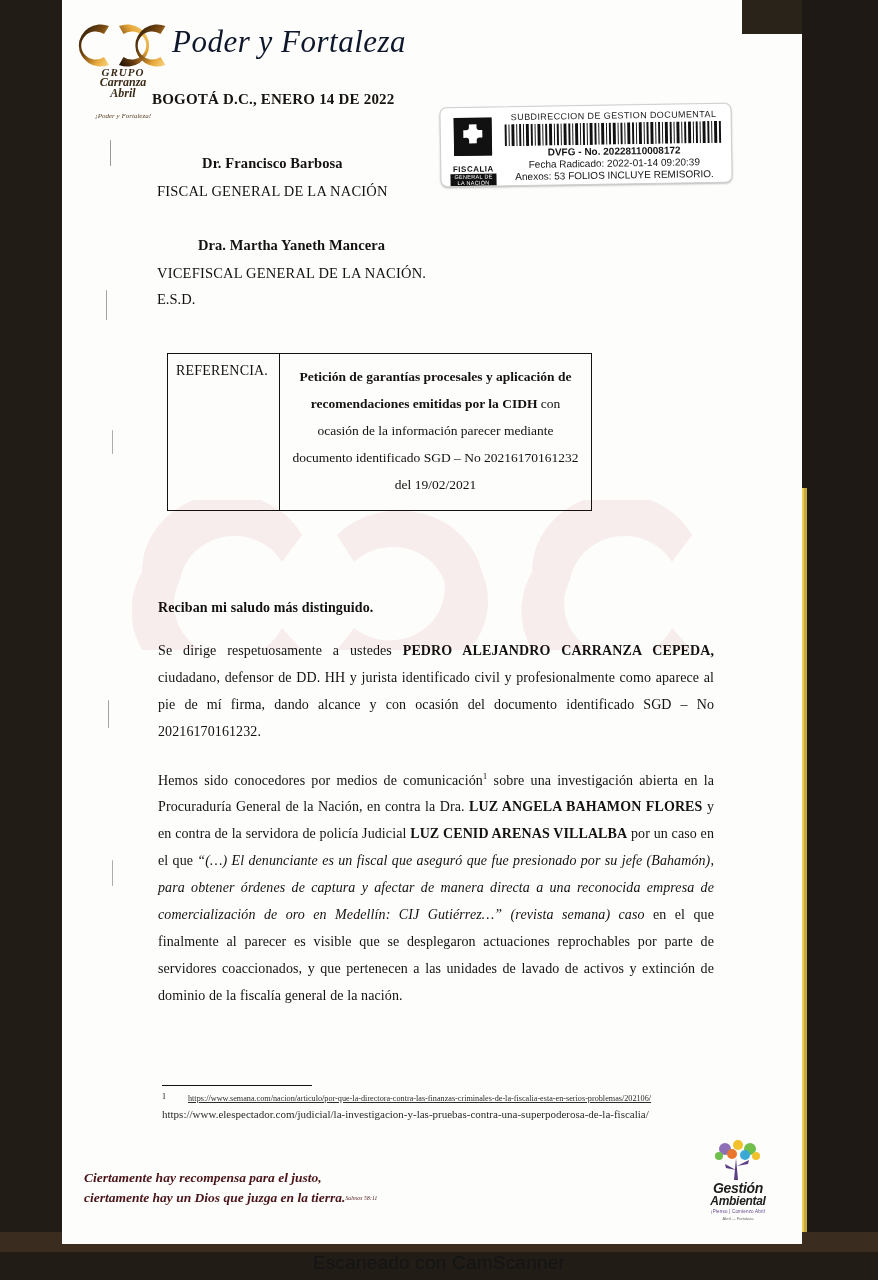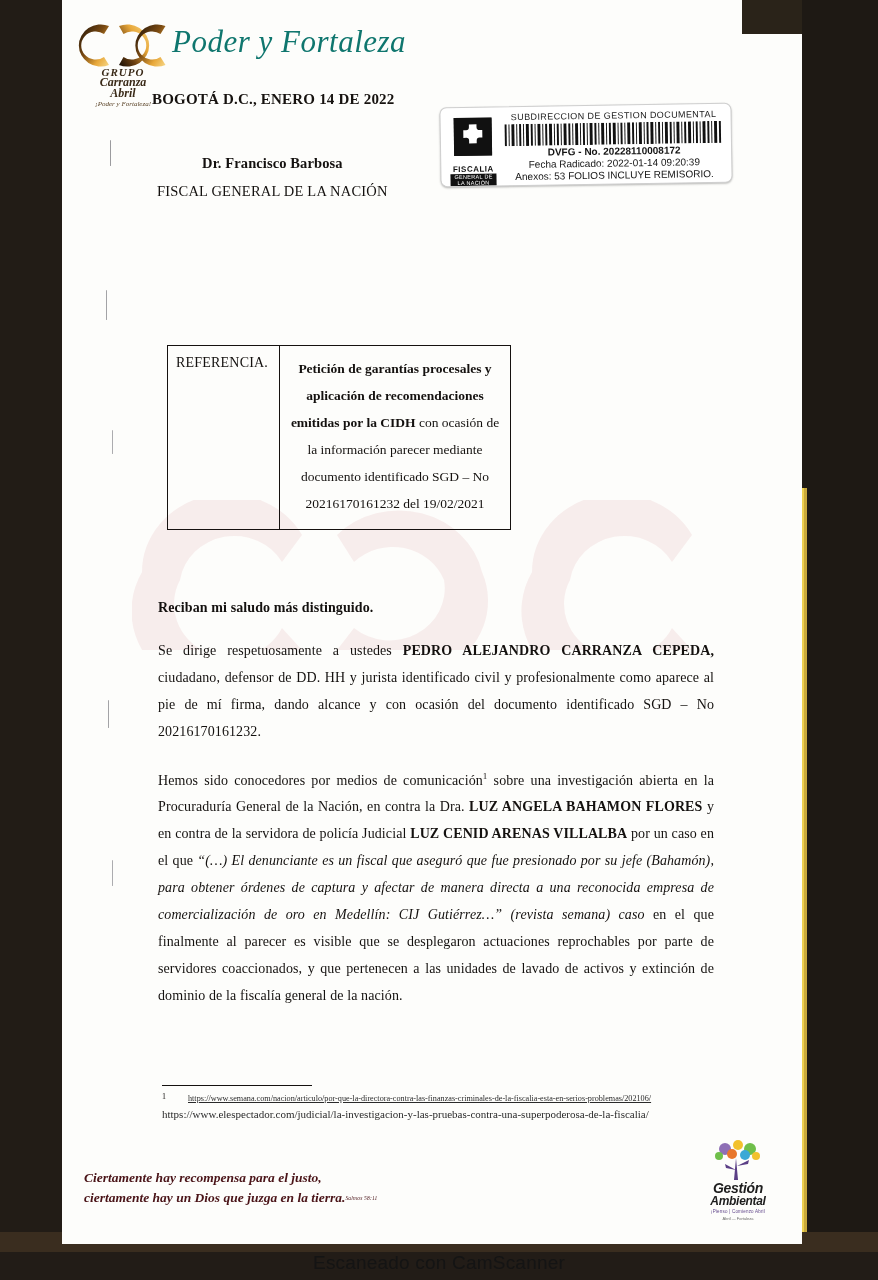--- a/index.html
+++ b/index.html
@@ -57,27 +57,27 @@
   .logo-grupo {
     font-family:"Liberation Serif", serif; font-style:italic; font-weight:700;
     font-size:11px; letter-spacing:1px; color:#3a2a18; margin-top:-4px;
   }
   .logo-name {
     font-family:"Liberation Serif", serif; font-style:italic; font-weight:700;
     font-size:12px; color:#3a2a18; line-height:1.05; margin-top:-2px;
   }
   .logo-slogan {
     font-family:"Liberation Serif", serif; font-style:italic;
-    font-size:7px; color:#5a4327; margin-top:1px;
+    font-size:7px; color:#5a4327; margin-top:13px;
   }
 
   .brand-title {
     position:absolute; left:110px; top:24px;
     font-family:"Liberation Serif", serif; font-style:italic;
-    font-size:31px; letter-spacing:.5px; color:#0f766e;
+    font-size:31px; letter-spacing:.5px; color:#0f172a;
   }
 
   .city-date {
     position:absolute; left:90px; top:91px;
     font-family:"Liberation Serif", serif; font-weight:700;
     font-size:15px; letter-spacing:.2px; color:#16120f;
   }
 
   
   .stamp {
@@ -116,21 +116,21 @@
   .addr-1 { top:150px; }
   .addr-2 { top:232px; }
   .addr-name {
     font-weight:700; font-size:14.5px; line-height:1.9; letter-spacing:.1px;text-align:center;
   }
   .addr-role { font-size:14.5px; line-height:1.85; letter-spacing:.2px; }
   .addr-esd  { font-size:14.5px; line-height:1.85; }
 
   
   .ref-table {
-    position:absolute; left:105px; top:345px; width:344px;
+    position:absolute; left:105px; top:353px; width:425px;
     border:1px solid #15110f; border-collapse:collapse;
   }
   .ref-table td { border:1px solid #15110f; vertical-align:top; }
   .ref-label {
     width:112px; padding:9px 6px 0 8px;
     font-size:14px; font-weight:400; letter-spacing:.2px;
   }
   .ref-text {
     padding:9px 10px 12px; text-align:center;
     font-size:13.5px; font-weight:700; line-height:2.0;
@@ -328,20 +328,25 @@
         <div class="stamp-line">Fecha Radicado: 2022-01-14 09:20:39</div>
         <div class="stamp-line">Anexos: 53 FOLIOS INCLUYE REMISORIO.</div>
       </div>
     </div>
 
     <div class="addressee addr-1">
       <div class="addr-name">Dr. Francisco Barbosa</div>
       <div class="addr-role">FISCAL GENERAL DE LA NACIÓN</div>
     </div>
 
+    <div class="addressee addr-2">
+      <div class="addr-name">Dra. Martha Yaneth Mancera</div>
+      <div class="addr-role">VICEFISCAL GENERAL DE LA NACIÓN.</div>
+      <div class="addr-esd">E.S.D.</div>
+    </div>
 
     <table class="ref-table">
       <tbody>
           <tr>
         <td class="ref-label">REFERENCIA.</td>
         <td class="ref-text">
           <span>Petición de garantías procesales y aplicación de</span>
           <span>recomendaciones emitidas por la CIDH</span><span class="reg"> con</span>
           <span class="reg">ocasión de la información parecer mediante</span>
           <span class="reg">documento identificado SGD – No</span>

